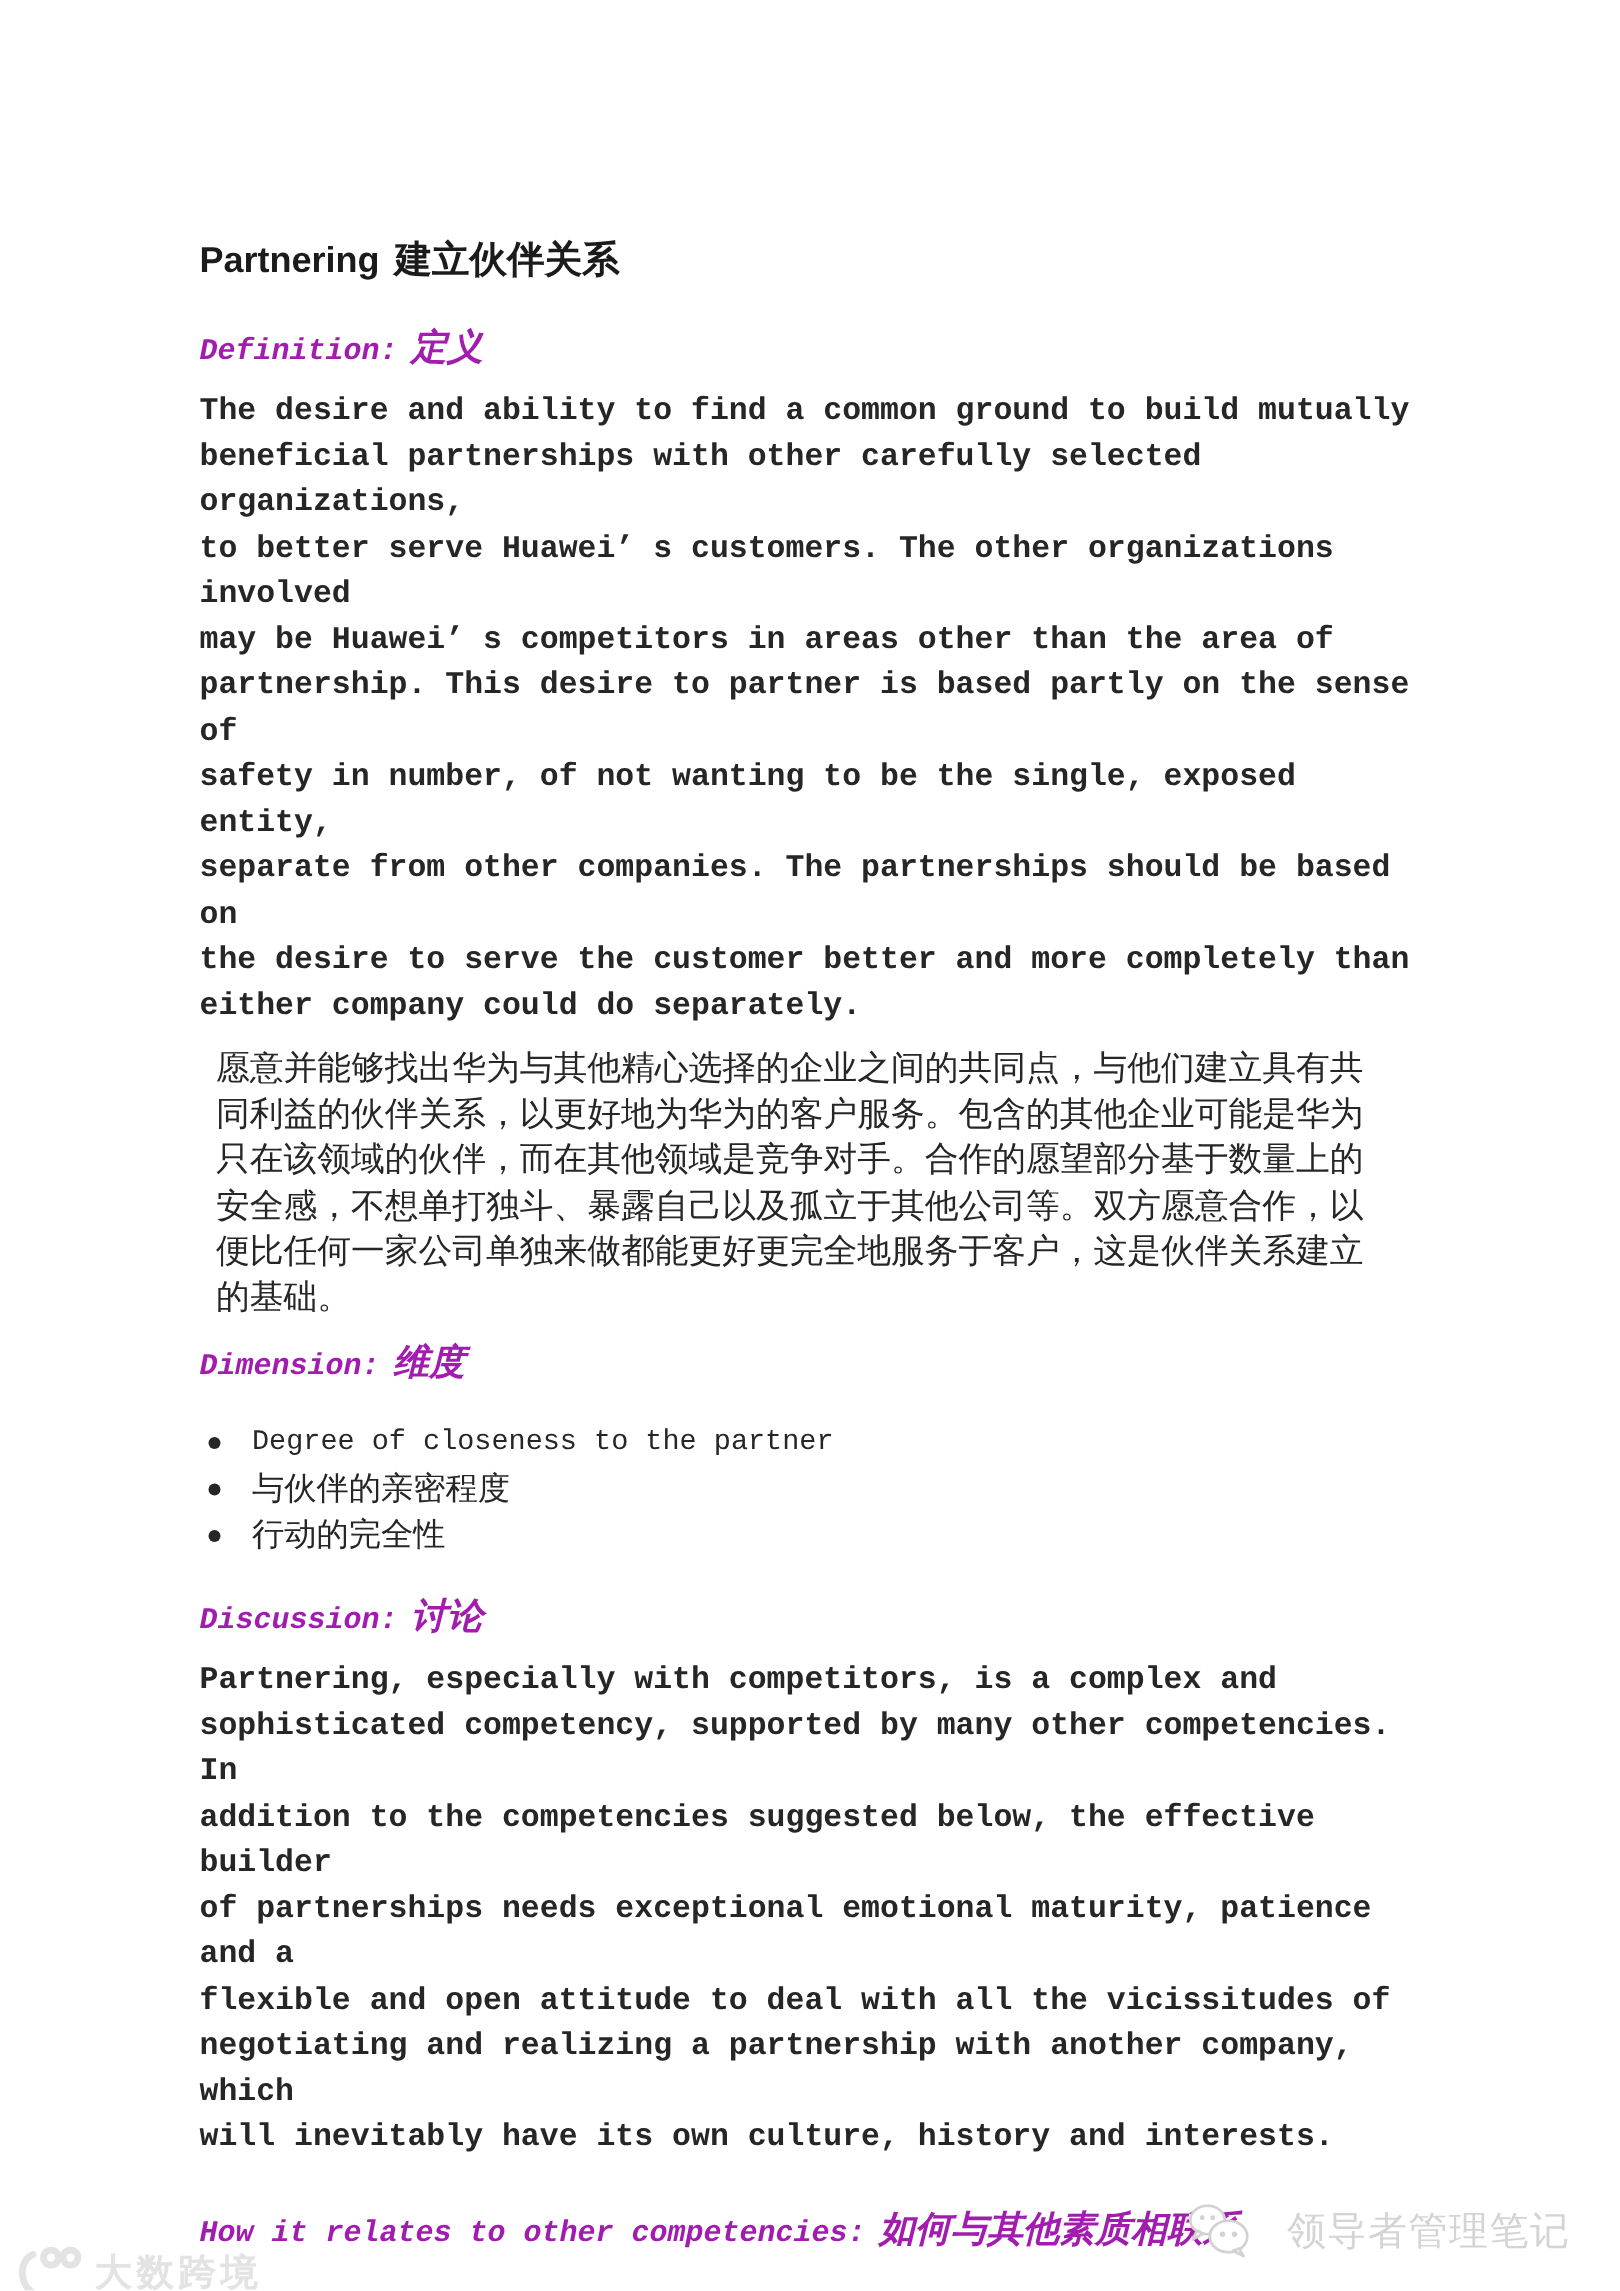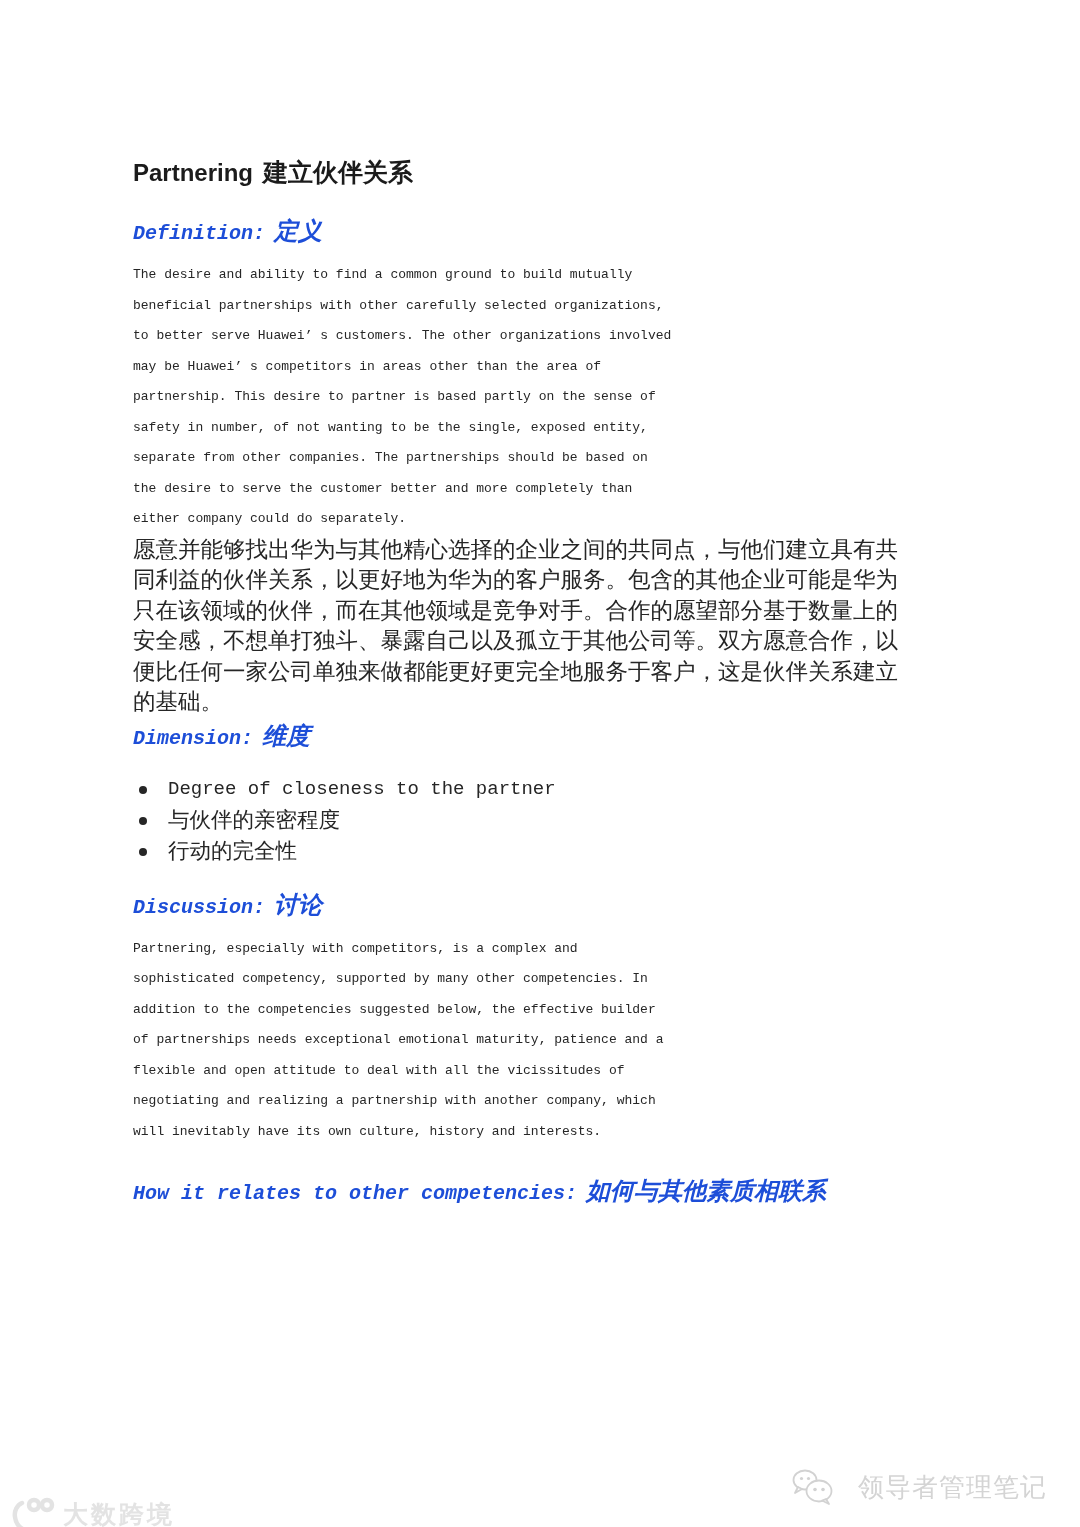--- a/index.html
+++ b/index.html
@@ -24,45 +24,46 @@
   .doc-title .t-zh {
     margin-left: 10px;
     font-size: 25px;
     font-family: "Liberation Sans", sans-serif;
   }
 
   .sec-heading {
     font-size: 20px;
     font-weight: bold;
     font-style: italic;
-    color: #1d4ed8;
+    color: #a21caf;
     margin: 0 0 13px 0;
     font-family: "Liberation Mono", "DejaVu Sans Mono", monospace;
   }
   .sec-heading .h-zh {
     margin-left: 9px;
     font-size: 24px;
     font-family: "Liberation Serif", "DejaVu Serif", serif;
   }
   .sec-heading.h-dim { margin: 2px 0 22px 0; }
   .sec-heading.h-disc { margin: 22px 0 13px 0; font-style: italic; }
   .sec-heading.h-rel { margin: 28px 0 0 0; }
 
   .body-en {
     white-space: pre-line;
-    font-size: 13px;
+    font-size: 21px;
     line-height: 30.5px;
     margin: 0;
+    font-weight: bold;
   }
   .body-zh {
     white-space: pre-line;
     font-size: 22.5px;
     line-height: 30.5px;
-    margin: 0;
-    font-family: Liberation Serif, serif;
+    margin: 11px;
+    font-family: Liberation Mono, monospace;
   }
 
   .dim-list { list-style: none; margin: 1px 0 0 0; padding: 0; }
   .dim-list li { position: relative; padding-left: 35px; line-height: 31px; }
   .dim-list li::before {
     content: "";
     position: absolute;
     left: 6px;
     top: 12px;
     width: 8px;

